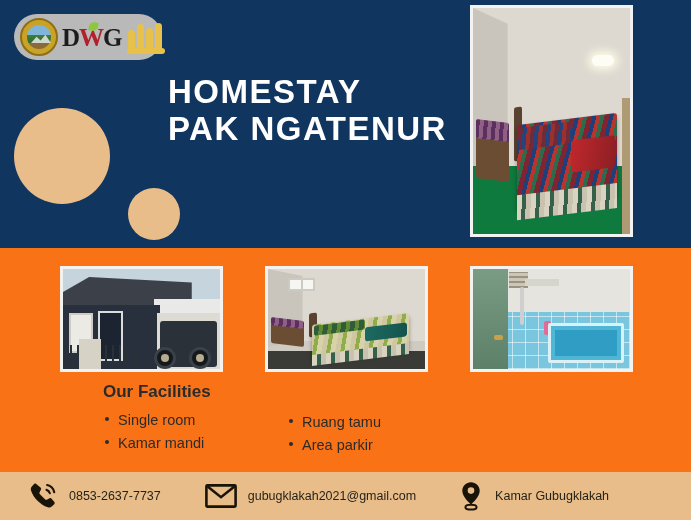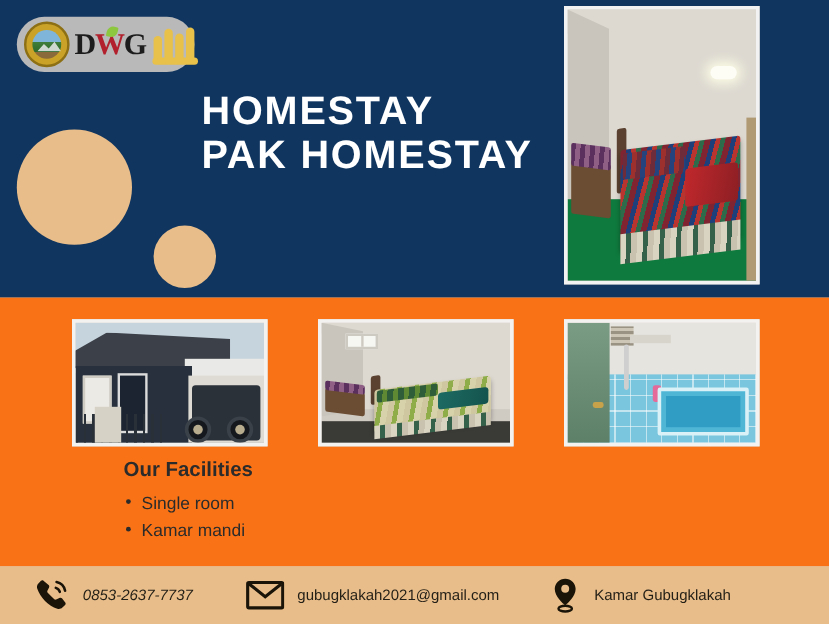--- a/index.html
+++ b/index.html
@@ -377,21 +377,21 @@
   .contact {
     display: flex;
     align-items: center;
     white-space: nowrap;
   }
   .contact .label {
     font-size: 12.5px;
     color: #231f16;
     margin-left: 11px;
   }
-  .c-phone { margin-left: 28px; font-style: italic; }
+  .c-phone { margin-left: 28px; }
   .c-mail  { margin-left: 44px; }
   .c-loc   { margin-left: 42px; }
   .ic { flex: 0 0 auto; display: block; }
 </style>
 </head>
 <body>
 
 <div id="flyer">
 
   <div class="hero">
@@ -412,21 +412,21 @@
         <span></span>
           <span></span>
           <span></span>
           <span></span>
         <div class="base"></div>
       </div>
     </div>
 
     <div class="headline">
       <span class="l1">HOMESTAY</span>
-      <span class="l2">PAK HOMESTAY</span>
+      <span class="l2">PAK NGATENUR</span>
     </div>
 
     <div class="hero-photo">
       <div class="room">
         <div class="ceiling"></div>
         <div class="wall-back"></div>
         <div class="wall-left"></div>
         <div class="lamp" style="right:10%; top:21%;"></div>
         <div class="floor-green"></div>
         <div class="nightstand">
@@ -508,20 +508,30 @@
       <div class="fac-item">
         <span class="dot"></span>
         <span>Single room</span>
       </div>
       <div class="fac-item">
         <span class="dot"></span>
         <span>Kamar mandi</span>
       </div>
     </div>
 
+    <div class="fac-col fac-col-2">
+      <div class="fac-item">
+        <span class="dot"></span>
+        <span>Ruang tamu</span>
+      </div>
+      <div class="fac-item">
+        <span class="dot"></span>
+        <span>Area parkir</span>
+      </div>
+    </div>
 
   </div>
 
   <div class="footer">
 
     <div class="contact c-phone">
       <svg class="ic" width="30" height="30" viewBox="0 0 24 24">
         <path fill="#1a1408" d="M6.6 2.3c-.5-.4-1.2-.3-1.7.1L3.2 4.2C2.3 5.1 2 6.4 2.4 7.6c1 3 2.8 5.8 5.2 8.2s5.2 4.2 8.2 5.2c1.2.4 2.5.1 3.4-.8l1.8-1.7c.4-.5.5-1.2.1-1.7l-2.2-2.7c-.4-.5-1.1-.6-1.7-.3l-2.2 1.1c-.4.2-.9.1-1.2-.2-1.6-1.5-2.9-2.8-4.4-4.4-.3-.3-.4-.8-.2-1.2l1.1-2.2c.3-.6.2-1.3-.3-1.7L6.6 2.3z"></path>
         <path fill="none" stroke="#1a1408" stroke-width="1.7" stroke-linecap="round" d="M15.3 3.2c2.9.6 5.1 2.9 5.7 5.8"></path>
         <path fill="none" stroke="#1a1408" stroke-width="1.7" stroke-linecap="round" d="M14.8 7.1c1.3.4 2.3 1.4 2.7 2.7"></path>

